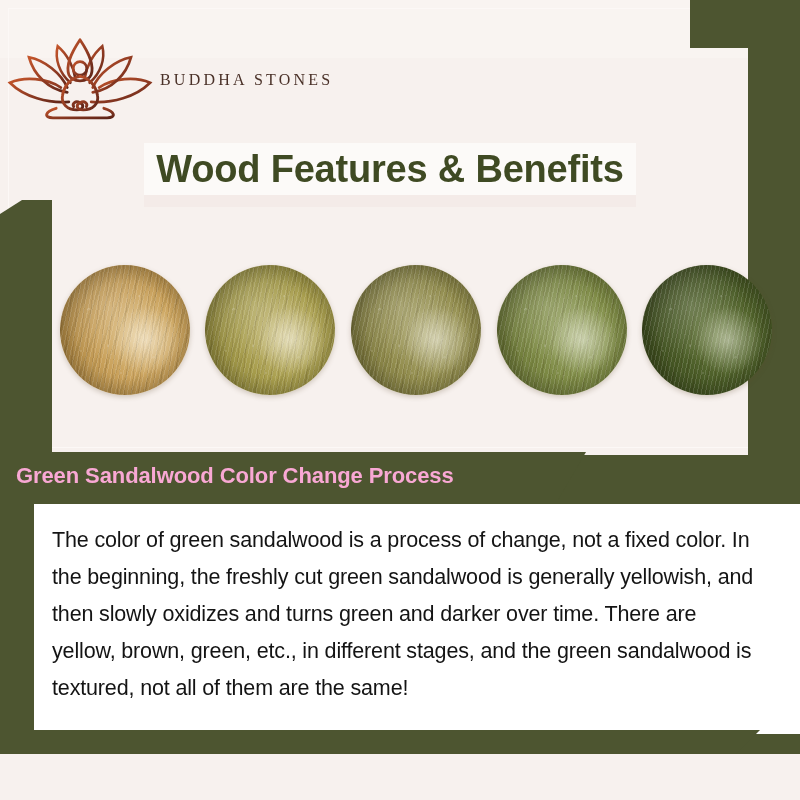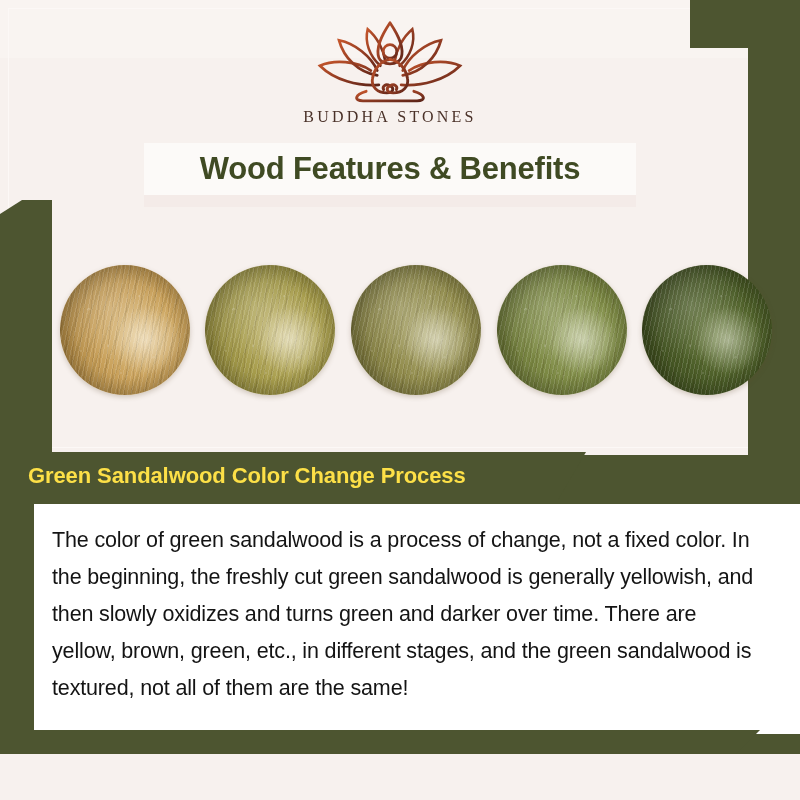--- a/index.html
+++ b/index.html
@@ -44,37 +44,37 @@
   }
   
   .bottom-band{
     position:absolute;left:0;bottom:0;width:800px;height:70px;
     background:#4d5530;
   }
 
   
   .logo-wrap{
     position:absolute;left:0;top:18px;width:780px;height:120px;
-    display:flex;flex-direction:column;align-items:center;justify-content:flex-start;
+    display:flex;flex-direction:row;align-items:center;justify-content:flex-start;
   }
   .lotus{width:160px;height:86px;display:block;}
   .brand{
     margin-top:4px;
     font-family:"Liberation Serif", serif;
     font-size:16px;letter-spacing:3.2px;color:#4a3128;font-weight:400;
   }
 
   
   .title-banner{
     position:absolute;left:144px;top:143px;width:492px;height:52px;
     background:#fcfaf8;
     display:flex;align-items:center;justify-content:center;
   }
   .title-banner h1{
-    margin:0;font-size:31px;font-weight:bold;color:#3f4a23;
+    margin:0;font-size:38px;font-weight:bold;color:#3f4a23;
     letter-spacing:-0.2px;white-space:nowrap;
   }
   .banner-shadow{
     position:absolute;left:144px;top:195px;width:492px;height:12px;
     background:#f4ebe8;
   }
 
   
   .bead-row{
     position:absolute;left:52px;top:250px;width:728px;height:160px;
@@ -112,21 +112,21 @@
   }
 
   
   .section-banner{
     position:absolute;left:0;top:452px;width:586px;height:48px;
     background:#4d5530;
     clip-path:polygon(0 0, 100% 0, calc(100% - 28px) 100%, 0 100%);
     display:flex;align-items:center;
   }
   .section-banner h2{
-    margin:0 0 0 28px;font-size:22px;font-weight:bold;color:#fde047;
+    margin:0 0 0 16px;font-size:22px;font-weight:bold;color:#f9a8d4;
     letter-spacing:-0.1px;white-space:nowrap;
   }
 
   
   .body-panel{
     position:absolute;left:34px;top:504px;width:766px;height:230px;
     background:#ffffff;
   }
   .body-panel p{
     margin:0;padding:18px 44px 0 18px;

